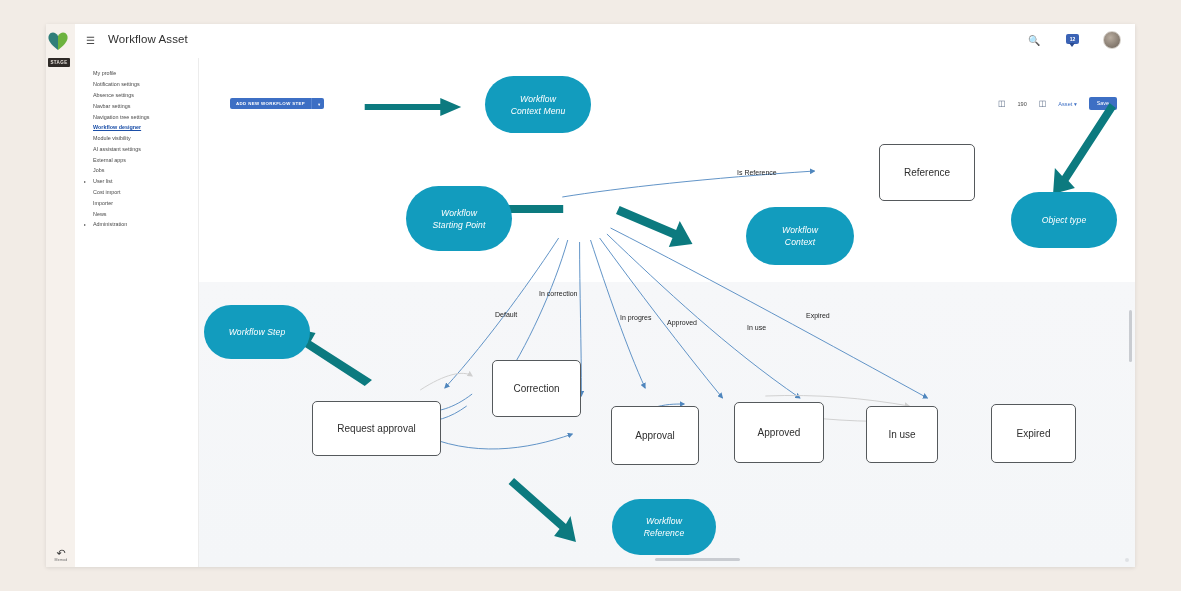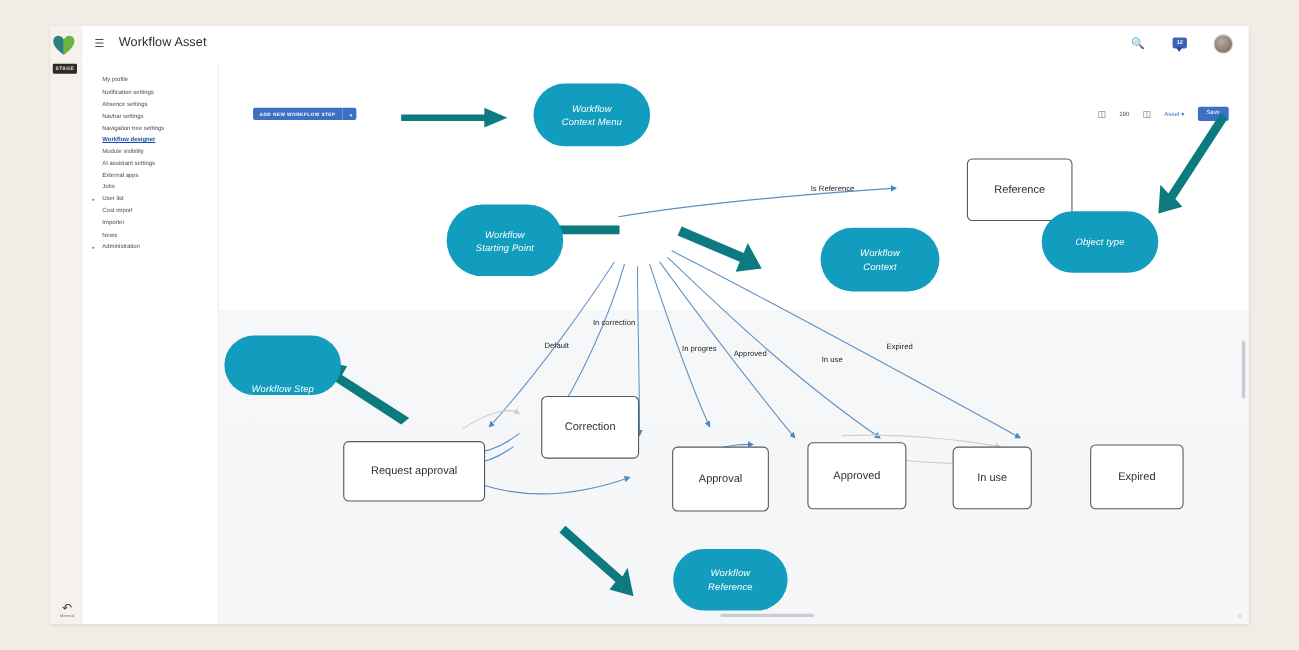--- a/index.html
+++ b/index.html
@@ -288,26 +288,26 @@
             <div>Workflow</div>
             <div>Starting Point</div>
           </div>
         </div>
         <div class="callout" style="left: 547px; top: 149px; width: 108px; height: 58px;">
           <div>
             <div>Workflow</div>
             <div>Context</div>
           </div>
         </div>
-        <div class="callout" style="left: 748px; top: 134px; width: 106px; height: 56px;">
+        <div class="callout" style="left: 812px; top: 134px; width: 106px; height: 56px;">
           <div>
             <div>Object type</div>
           </div>
         </div>
-        <div class="callout" style="left: 5px; top: 247px; width: 106px; height: 54px; align-items: flex-end;">
+        <div class="callout" style="left: 5px; top: 247px; width: 106px; height: 54px;">
           <div>
             <div>Workflow Step</div>
           </div>
         </div>
         <div class="callout" style="left: 413px; top: 441px; width: 104px; height: 56px;">
           <div>
             <div>Workflow</div>
             <div>Reference</div>
           </div>
         </div>

